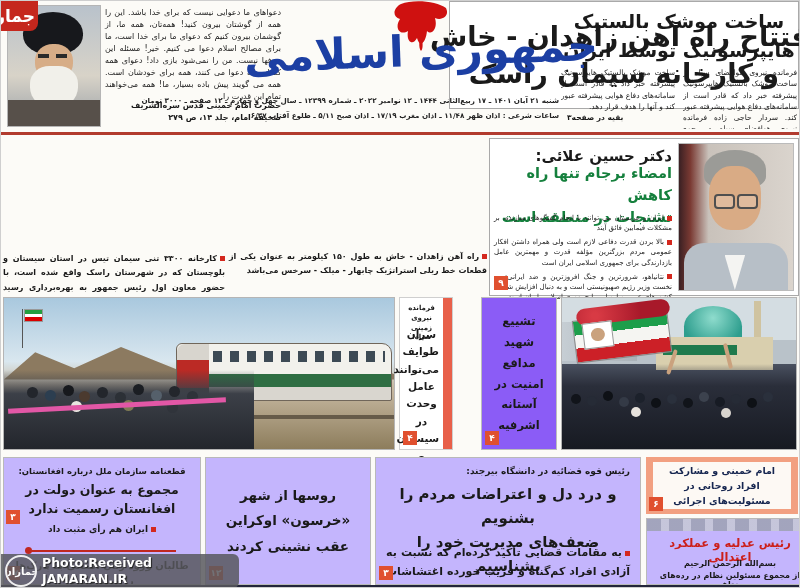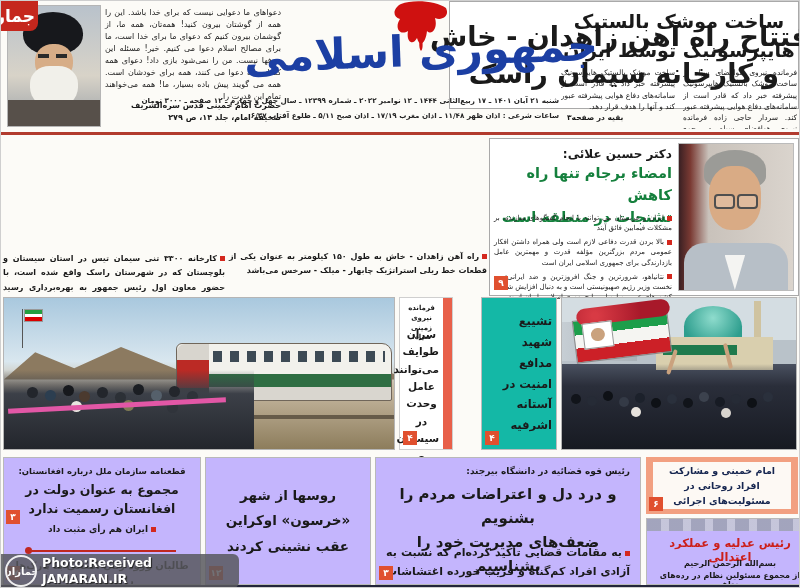--- a/index.html
+++ b/index.html
@@ -50,21 +50,21 @@
   
   #alaei-box{left:488px;top:137px;width:308px;height:156px;border:1px solid #a9a9a9;background:#fff;}
   #alaei-photo{right:4px;top:4px;width:114px;height:146px;border:1px solid #bbb;overflow:hidden;
       background:linear-gradient(90deg,#3a2023 0%,#7a3a33 10%,#c9c2bb 26%,#dad4cd 100%);}
   .ahair{position:absolute;top:4%;right:24%;width:54%;height:26%;background:#9b9b97;border-radius:50% 50% 30% 30%;}
   .aface{position:absolute;top:15%;right:28%;width:46%;height:44%;background:#d9ab85;border-radius:42%;}
   .lens{position:absolute;width:17px;height:11px;border:2px solid #4f4f4f;border-radius:4px;background:rgba(255,255,255,.2);}
   .asuit{position:absolute;bottom:0;right:4%;width:92%;height:32%;background:#b7bfc7;border-radius:20px 20px 0 0;}
   .ashirt{position:absolute;bottom:0;right:42%;width:18%;height:24%;background:#f4f4f2;
       clip-path:polygon(0 0,100% 0,50% 100%);}
-  #alaei-kicker{right:126px;top:8px;width:176px;font-size:12px;font-weight:bold;position:absolute;}
+  #alaei-kicker{right:126px;top:8px;width:176px;font-size:15px;font-weight:bold;position:absolute;}
   #alaei-hl{right:126px;top:24px;width:176px;position:absolute;font-size:14.5px;font-weight:bold;line-height:1.5;color:#15803d;}
   #alaei-bullets{right:126px;top:74px;width:178px;position:absolute;font-size:7px;line-height:1.45;}
   #alaei-bullets .b{margin-bottom:4px;text-align:justify;}
   
   #train-photo{left:2px;top:296px;width:392px;height:153px;background:linear-gradient(180deg,#a9c8de 0%,#d9e7ef 42%,#c9bba4 58%,#8d7d5c 100%);}
   .mountains{position:absolute;top:24%;left:0;width:100%;height:30%;background:#8c7a60;
       clip-path:polygon(0 100%,8% 40%,18% 75%,30% 28%,45% 80%,60% 42%,75% 85%,88% 52%,100% 88%,100% 100%);}
   .train{position:absolute;top:30%;left:44%;width:55%;height:37%;border:1px solid #70665a;border-radius:6px 10px 2px 2px;
       background:linear-gradient(180deg,#f2f1ec 0 54%,#2f6e43 54% 76%,#d9d6cf 76% 100%);}
   .train-front{position:absolute;left:0;top:0;width:15%;height:100%;border-radius:8px 0 0 4px;
@@ -79,22 +79,22 @@
       box-shadow:18px 3px 0 #2c3e50,36px -2px 0 #17191d,52px 4px 0 #4b3a2f,70px 0 0 #23262c,88px 5px 0 #2c3036,
                  106px -3px 0 #1b1e23,124px 3px 0 #55606b,142px -1px 0 #23262c,160px 4px 0 #2f333a,
                  44px 14px 0 #e8e6e0,96px 13px 0 #7d7a54,140px 15px 0 #30343b;}
   .flag-ir{position:absolute;top:7%;left:5%;width:17px;height:11px;border:1px solid #999;
       background:linear-gradient(180deg,#239f40 0 33%,#fff 33% 66%,#da0000 66% 100%);}
   .flagpole{position:absolute;top:7%;left:4.6%;width:1px;height:26%;background:#555;}
   #cap-rail{left:398px;top:296px;width:54px;height:153px;background:#fff;border:1px solid #cfcfcf;box-sizing:border-box;}
   #cap-rail .strip{position:absolute;top:0;bottom:0;right:0;width:9px;background:#e8604a;}
   #cap-rail-kicker{position:absolute;top:6px;right:13px;left:4px;font-size:7px;font-weight:bold;line-height:1.4;text-align:center;}
   #cap-rail-text{position:absolute;top:28px;right:13px;left:4px;font-size:10.5px;font-weight:bold;line-height:1.65;text-align:center;}
-  #cap-funeral{left:480px;top:296px;width:76px;height:153px;background:#14b8a6;border:1px solid #bdbdbd;box-sizing:border-box;
-      display:flex;align-items:center;justify-content:center;}
+  #cap-funeral{left:480px;top:296px;width:76px;height:153px;background:#8b5cf6;border:1px solid #bdbdbd;box-sizing:border-box;
+      display:flex;align-items:center;justify-content:center;text-align:center;}
   #cap-funeral-text{font-size:11.5px;font-weight:bold;line-height:1.8;padding:0 4px;}
   #funeral-photo{left:560px;top:296px;width:236px;height:153px;
       background:linear-gradient(180deg,#d4dde2 0 28%,#b9c2c9 28% 44%,#4a5160 44% 100%);}
   .dome{position:absolute;top:5%;left:52%;width:25%;height:27%;border-radius:50% 50% 12% 12%;
       background:radial-gradient(circle at 50% 30%,#8fdccd,#2e9e8e 75%);}
   .mosque-body{position:absolute;top:26%;left:40%;width:50%;height:22%;background:#d9cfae;}
   .mosque-sign{position:absolute;top:31%;left:43%;width:32%;height:7%;background:#1f7a4d;}
   .minaret{position:absolute;top:2%;left:82%;width:3%;height:32%;background:#cfc3a0;}
   .bld-left{position:absolute;top:16%;left:0;width:32%;height:26%;background:linear-gradient(90deg,#c6ced4,#aab2b8);}
   .crowd2{position:absolute;bottom:0;left:0;width:100%;height:56%;

